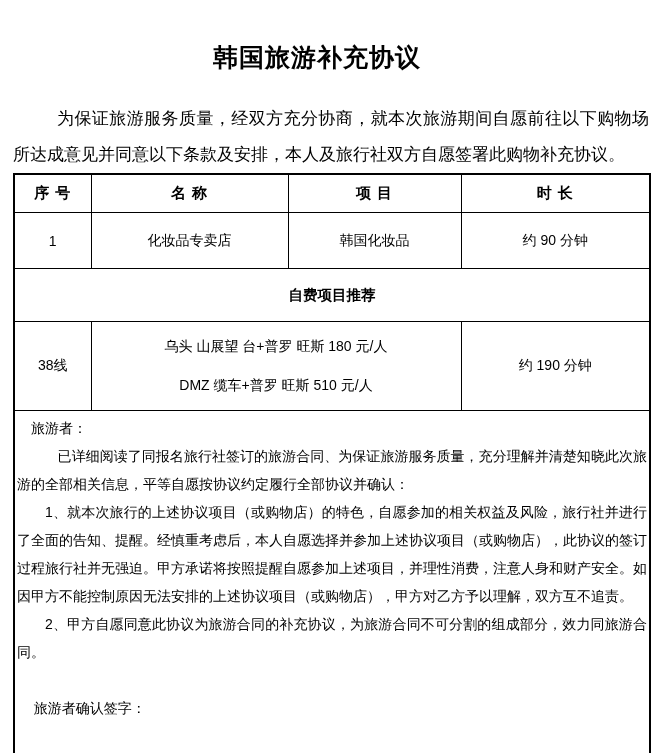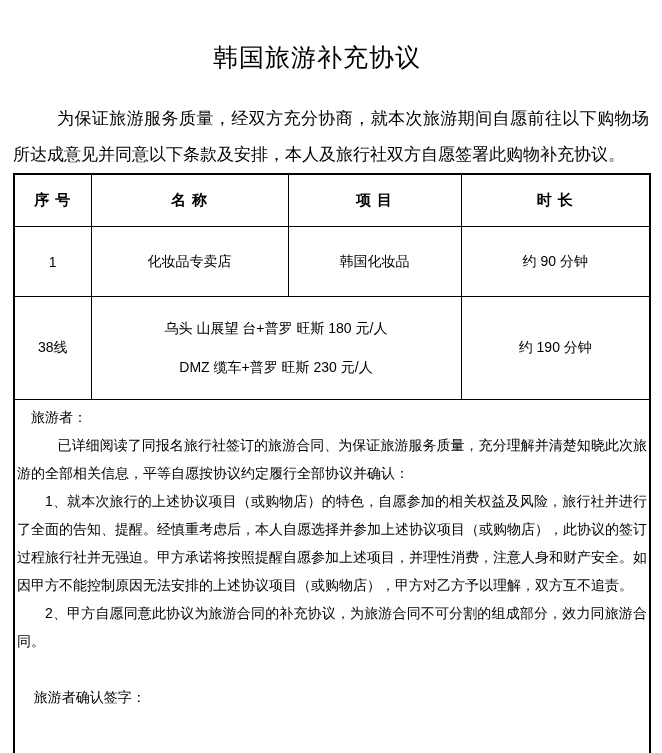--- a/index.html
+++ b/index.html
@@ -8,42 +8,42 @@
     font-family: "Liberation Sans", "DejaVu Sans", sans-serif;
     color: #000000;
     position: relative;
     overflow: hidden;
   }
   .doc-title {
     position: absolute;
     top: 41px; left: 0; width: 634px;
     text-align: center;
     font-size: 25px;
-    font-weight: normal;
+    font-weight: bold;
     letter-spacing: 1px;
   }
   .intro {
     position: absolute;
     top: 101px; left: 13px; width: 636px;
     font-size: 17px;
     line-height: 36px;
     text-indent: 44px;
     text-align: justify;
   }
   table.agreement {
     position: absolute;
     left: 13px; top: 173px;
     width: 636px;
     border-collapse: collapse;
     table-layout: fixed;
     border: 2px solid #000000;
   }
   table.agreement td {
     border: 1px solid #000000;
-    padding: 15px;
+    padding: 8px;
     font-size: 14px;
     text-align: center;
     vertical-align: middle;
     overflow: hidden;
   }
   tr.hdr td {
     height: 21px;
     font-size: 15px;
     font-weight: bold;
     letter-spacing: 1px;
@@ -98,28 +98,31 @@
       <td>时 长</td>
     </tr>
 
     <tr class="row1">
       <td class="top-align">1</td>
       <td>化妆品专卖店</td>
       <td>韩国化妆品</td>
       <td>约 90 分钟</td>
     </tr>
 
+    <tr class="section">
+      <td colspan="4">自费项目推荐</td>
+    </tr>
 
 
     <tr class="line38">
       <td>38线</td>
       <td colspan="2" class="dual-line">
         <div class="dual-wrap">
           <div>乌头 山展望 台+普罗 旺斯 180 元/人</div>
-          <div>DMZ 缆车+普罗 旺斯 230 元/人</div>
+          <div>DMZ 缆车+普罗 旺斯 510 元/人</div>
         </div>
       </td>
       <td class="dur-top">约 190 分钟</td>
     </tr>
 
     <tr class="notes">
       <td colspan="4">
         <div class="notes-inner">
           <p class="p-label">旅游者：</p>
           <p class="p-indent3">已详细阅读了同报名旅行社签订的旅游合同、为保证旅游服务质量，充分理解并清楚知晓此次旅游的全部相关信息，平等自愿按协议约定履行全部协议并确认：</p>

